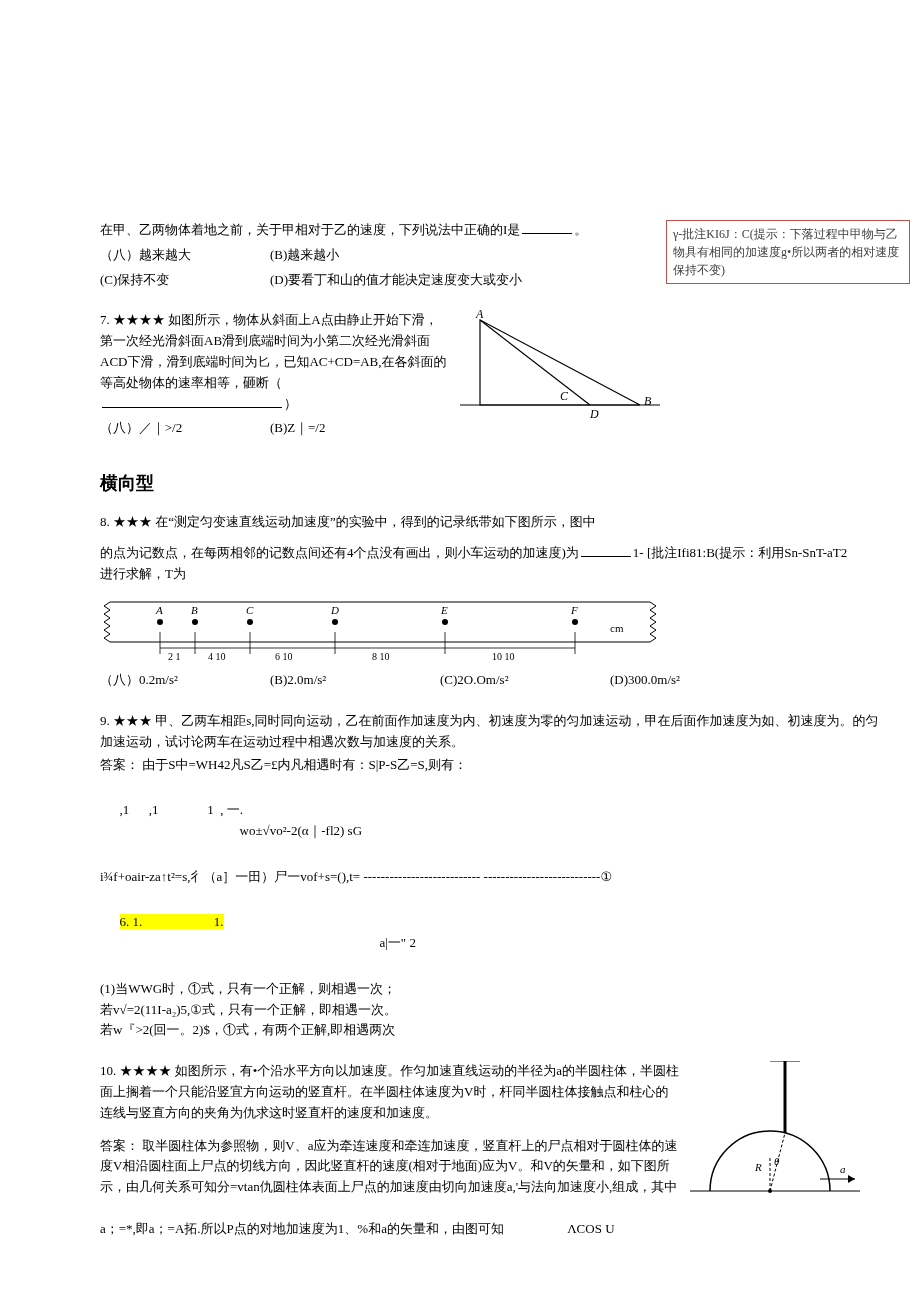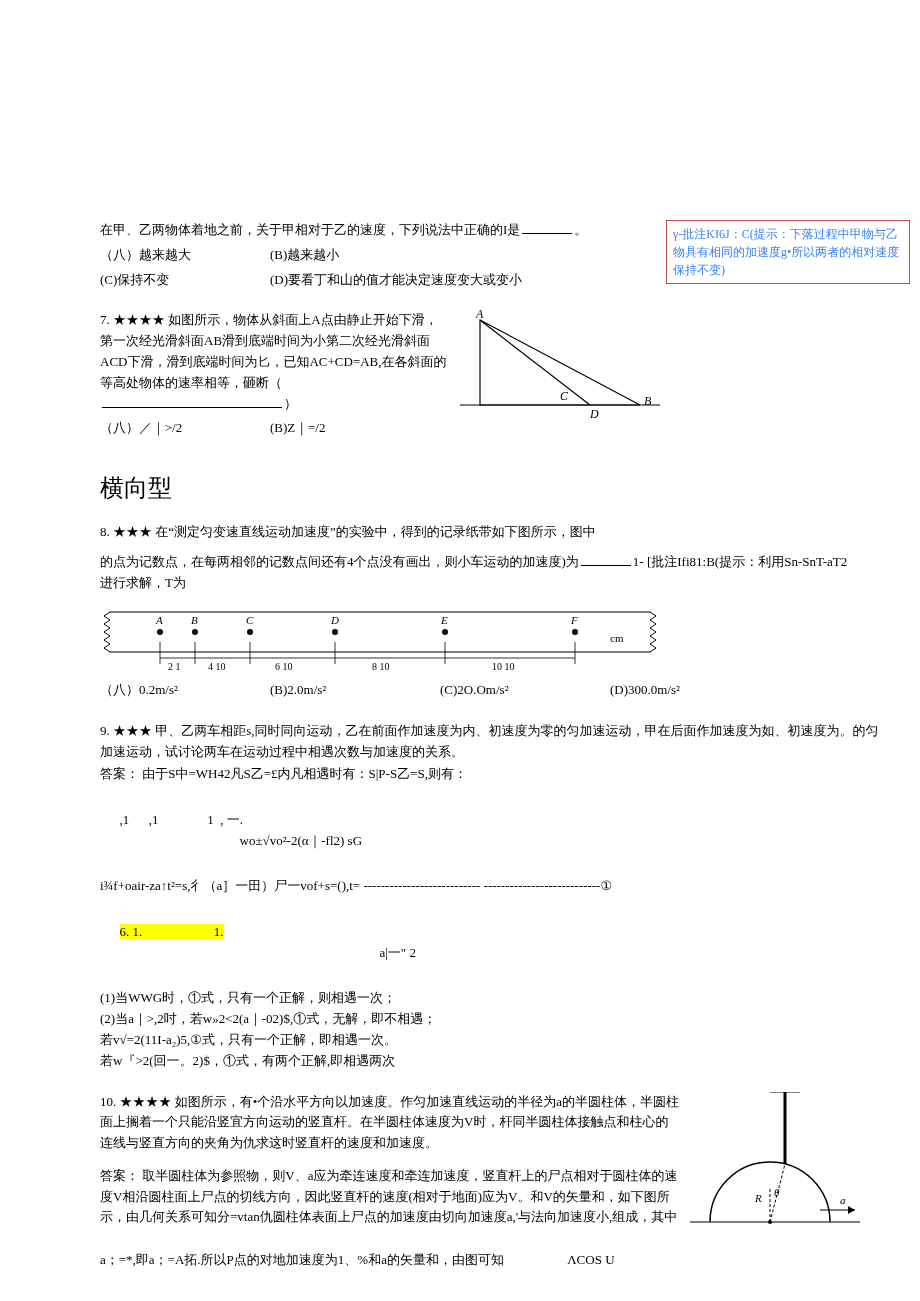--- a/index.html
+++ b/index.html
@@ -37,34 +37,34 @@
     min-width: 50px;
     margin: 0 2px;
   }
   .blank-long {
     display: inline-block;
     border-bottom: 1px solid #000;
     min-width: 180px;
     margin: 0 2px;
   }
   .section-head {
-    font-size: 24px;
-    font-weight: normal;
+    font-size: 18px;
+    font-weight: bold;
     font-family: "SimHei", "黑体", sans-serif;
     margin: 30px 0 14px 0;
   }
   .annotation {
     position: absolute;
     right: -250px;
     width: 230px;
     border: 1px solid #c0504d;
     padding: 4px 6px;
     font-family: "KaiTi", "楷体", serif;
     font-size: 12px;
-    color: #3b82f6;
+    color: #404040;
     background: #fff;
     line-height: 1.5;
   }
   .annotation .label {
     font-family: "SimSun", serif;
   }
   .stars { color: #000; }
   .fig-right {
     float: right;
     margin-left: 10px;
@@ -209,21 +209,20 @@
     </div>
     <div class="formula-row">
       <span>i¾f+oair-za↑t²=s,彳（a］一田）尸一vof+s=(),t=</span>
       <span>--------------------------- ---------------------------①</span>
     </div>
     <div class="formula-row" style="white-space:pre">
       <span class="hl">6. 1.                      1.</span>
       <span style="margin-left:260px">a|一" 2</span>
     </div>
     <div>(1)当WWG时，①式，只有一个正解，则相遇一次；</div>
-    <div>(2)当a｜&gt;,2吋，若w»2&lt;2(a｜-02)$,①式，无解，即不相遇；</div>
     <div>若v√=2(11I-a₂)5,①式，只有一个正解，即相遇一次。</div>
     <div>若w『&gt;2(回一。2)$，①式，有两个正解,即相遇两次</div>
   </div>
 
   <div class="q-block" style="width:760px">
     <div class="fig-right">
       <svg width="170" height="150" viewBox="0 0 170 150">
         <line x1="0" y1="130" x2="170" y2="130" stroke="#000"></line>
         <path d="M20,130 A60,60 0 0 1 140,130" fill="none" stroke="#000" stroke-width="1.5"></path>
         <line x1="95" y1="0" x2="95" y2="72" stroke="#000" stroke-width="3"></line>

